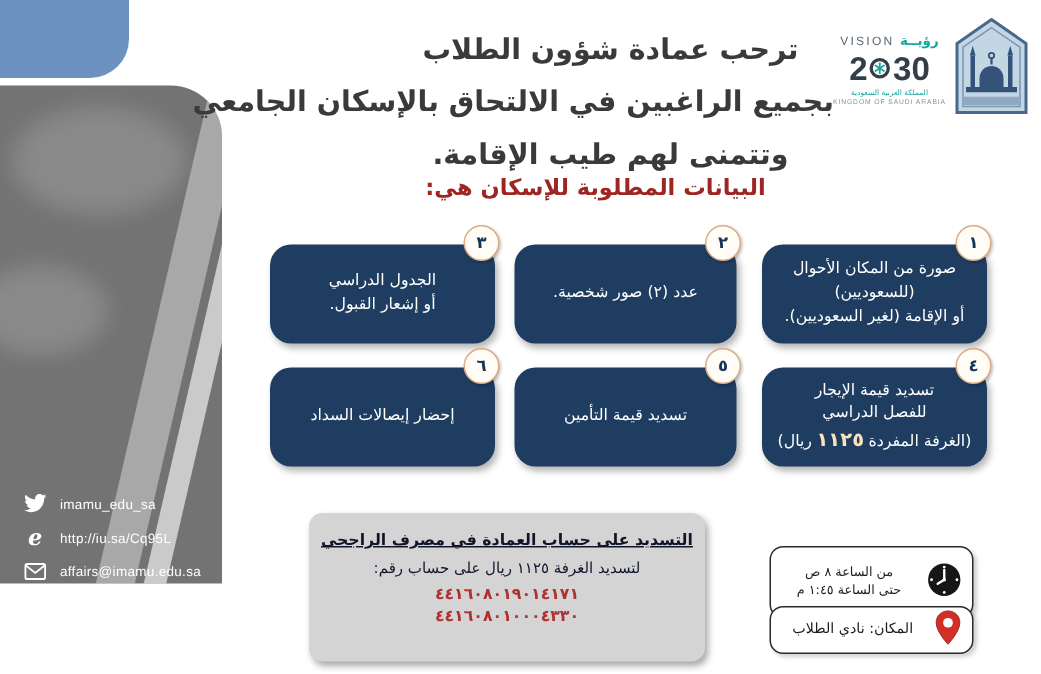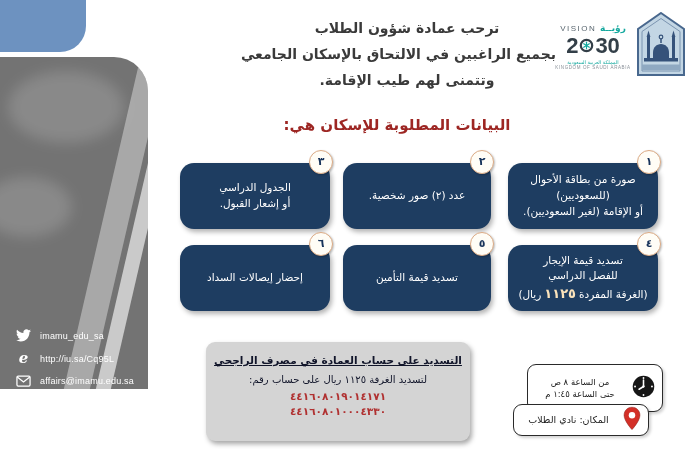--- a/index.html
+++ b/index.html
@@ -23,21 +23,21 @@
   .soc-icon{width:17px;display:flex;justify-content:center;align-items:center;}
   .soc-label{color:#fff;font-family:"Liberation Sans",sans-serif;font-size:9px;letter-spacing:.2px;}
   .e-glyph{font-family:"DejaVu Serif",serif;font-style:italic;font-weight:bold;font-size:15px;
            color:#fff;line-height:1;}
   .seat-row{position:absolute;display:flex;gap:4px;}
   .seat{width:17px;height:11px;background:rgba(255,255,255,.3);border-radius:5px 5px 2px 2px;}
   .sr1{left:6px;top:338px;} .sr2{left:14px;top:361px;} .sr3{left:4px;top:384px;}
 
   
   .welcome{position:absolute;left:258px;top:16px;width:298px;text-align:center;
-           color:#3a3a3a;font-size:14px;line-height:1.85;font-weight:bold;}
+           color:#3a3a3a;font-size:19px;line-height:1.85;font-weight:bold;}
   .welcome div{white-space:nowrap;}
   .section-title{position:absolute;left:278px;top:116px;width:238px;text-align:center;
                  font-size:15px;font-weight:bold;color:#9d2623;}
 
   
   .vision{position:absolute;left:551px;top:23px;width:84px;text-align:center;line-height:1.15;}
   .v-row1{font-family:"Liberation Sans",sans-serif;font-size:8px;color:#5a6770;letter-spacing:1.5px;}
   .v-row1 .ar{color:#13a89e;font-family:"DejaVu Sans",sans-serif;font-weight:bold;font-size:9px;letter-spacing:0;}
   .v-row2{display:flex;justify-content:center;align-items:center;gap:1px;
           font-family:"Liberation Sans",sans-serif;font-weight:bold;font-size:22px;color:#333f48;}
@@ -64,21 +64,21 @@
   .pay-box{position:absolute;left:206px;top:342px;width:264px;height:99px;background:#d4d4d4;
            border-radius:9px;box-shadow:2px 3px 5px rgba(0,0,0,.35);text-align:center;
            color:#11152a;font-size:10px;padding-top:9px;box-sizing:border-box;line-height:1.75;}
   .pay-title{font-weight:bold;text-decoration:underline;font-size:10.5px;margin-bottom:2px;}
   .pay-num{color:#b03030;font-weight:bold;font-size:10.5px;letter-spacing:1px;line-height:1.4;}
 
   
   .info-box{position:absolute;left:513px;width:136px;background:#fff;border:1.4px solid #2a2a2a;
             border-radius:9px;display:flex;align-items:center;gap:7px;padding:3px 7px;
             box-sizing:border-box;box-shadow:2px 2px 3px rgba(0,0,0,.18);}
-  .ib-time{top:364px;height:48px;margin-left:14px;}
+  .ib-time{top:364px;height:48px;}
   .ib-loc{top:404px;height:32px;}
   .info-text{flex:1;text-align:center;color:#1c1c1c;font-size:8.5px;line-height:1.45;}
   .ib-loc .info-text{font-size:9.5px;}
 </style>
 </head>
 <body>
 
 <div class="stage">
 
   <div class="sidebar">
@@ -182,21 +182,21 @@
       <circle cx="25" cy="25" r="1.8" fill="none" stroke="#35527a" stroke-width="1.2"></circle>
       <rect x="8" y="46" width="34" height="3.5" fill="#35527a"></rect>
       <rect x="6" y="52.5" width="38" height="5.5" fill="#8fa9c2"></rect>
     </svg>
   </div>
 
   <div class="section-title" dir="rtl">البيانات المطلوبة للإسكان هي:</div>
 
   <div class="card c1" dir="rtl">
     <div class="card-num">١</div>
-    <div>صورة من بطاقة الأحوال</div>
+    <div>صورة من المكان الأحوال</div>
     <div>(للسعوديين)</div>
     <div>أو الإقامة (لغير السعوديين).</div>
   </div>
 
   <div class="card c2" dir="rtl">
     <div class="card-num">٢</div>
     <div>عدد (٢) صور شخصية.</div>
   </div>
 
   <div class="card c3" dir="rtl">

